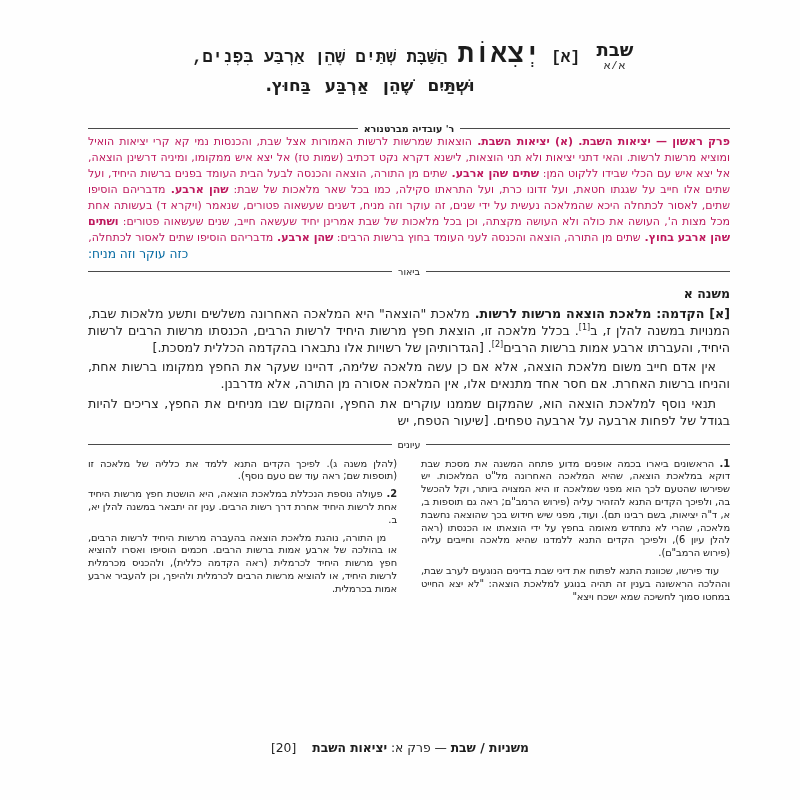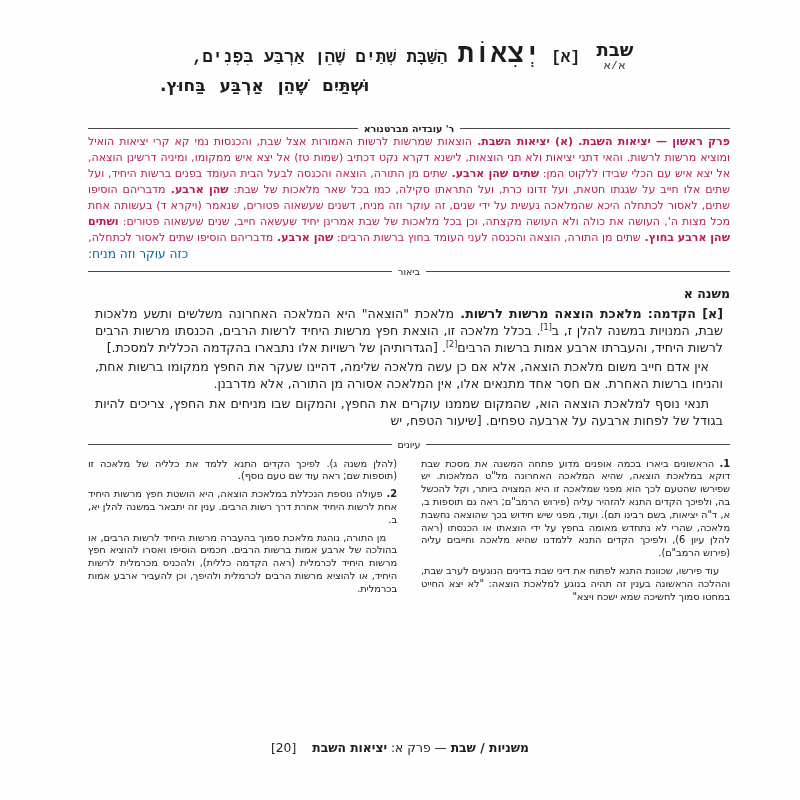--- a/index.html
+++ b/index.html
@@ -13,40 +13,40 @@
   
   .masechet-tab{position:absolute;left:585px;top:40px;width:60px;text-align:center;direction:rtl;}
   .masechet-name{font-weight:bold;font-size:18px;line-height:20px;}
   .daf-ref{font-size:10.5px;line-height:13px;letter-spacing:1px;color:#2a2a2a;font-family:Liberation Mono, monospace;}
 
   
   .mishnah{margin:42px 150px 0 72px;font-weight:bold;font-size:17px;line-height:27px;direction:rtl;}
   .m-line1{white-space:nowrap;font-family:Liberation Mono, monospace;}
   .m-marker{font-size:16px;}
   .m-big{font-size:27px;letter-spacing:.5px;}
-  .m-line2{text-align:left;word-spacing:8px;}
+  .m-line2{text-align:center;word-spacing:8px;}
 
   
   .divider{display:flex;align-items:center;direction:rtl;}
   .divider .rule{flex:1;height:0;border-top:1px solid #4a4a4a;}
   .divider .lbl{padding:0 6px;font-size:9.5px;white-space:nowrap;color:#1d1d1d;}
   .divider .lbl.bld{font-weight:bold;}
   .div-bart{margin-top:24px;}
   .div-beur{margin-top:4px;align-items:center;}
   .div-iyun{margin-top:6px;}
 
   
   .bartenura{margin-top:0;font-size:11px;line-height:16px;text-align:justify;color:#be185d;max-height:164px;overflow:hidden;}
   .bart-close{font-size:12.2px;line-height:16px;text-align:left;color:#0369a1;}
   .b{font-weight:bold;}
 
   
   .msh-hdr{text-align:right;font-weight:bold;font-size:12.5px;margin:9px 0 5px;}
   .beur{max-height:158px;overflow:hidden;}
-  .beur p{margin:0 7px 3px;font-size:12.6px;line-height:16.8px;text-align:justify;}
+  .beur p{margin:0 0 3px;font-size:12.6px;line-height:16.8px;text-align:justify;}
   .beur p.ind{text-indent:14px;}
   sup{font-size:8px;line-height:0;}
 
   
   .iyunim-cols{display:flex;gap:24px;margin-top:8px;max-height:204px;overflow:hidden;direction:rtl;}
   .col{flex:1;min-width:0;}
   .col p{margin:0 0 5px;font-size:9.9px;line-height:12.8px;text-align:justify;letter-spacing:-.1px;color:#222;}
   .col p.ind{text-indent:11px;}
 
   
@@ -101,21 +101,21 @@
     </div>
 
     <div class="iyunim-cols">
       <div class="col">
         <p><span class="b">1. </span><span>הראשונים ביארו בכמה אופנים מדוע פתחה המשנה את מסכת שבת דוקא במלאכת הוצאה, שהיא המלאכה האחרונה מל"ט המלאכות. יש שפירשו שהטעם לכך הוא מפני שמלאכה זו היא המצויה ביותר, וקל להכשל בה, ולפיכך הקדים התנא להזהיר עליה (פירוש הרמב"ם; ראה גם תוספות ב, א, ד"ה יציאות, בשם רבינו תם). ועוד, מפני שיש חידוש בכך שהוצאה נחשבת מלאכה, שהרי לא נתחדש מאומה בחפץ על ידי הוצאתו או הכנסתו (ראה להלן עיון 6), ולפיכך הקדים התנא ללמדנו שהיא מלאכה וחייבים עליה (פירוש הרמב"ם).</span></p>
         <p class="ind">עוד פירשו, שכוונת התנא לפתוח את דיני שבת בדינים הנוגעים לערב שבת, וההלכה הראשונה בענין זה תהיה בנוגע למלאכת הוצאה: "לא יצא החייט במחטו סמוך לחשיכה שמא ישכח ויצא"</p>
       </div>
       <div class="col">
         <p>(להלן משנה ג). לפיכך הקדים התנא ללמד את כלליה של מלאכה זו (תוספות שם; ראה עוד שם טעם נוסף).</p>
         <p><span class="b">2. </span><span>פעולה נוספת הנכללת במלאכת הוצאה, היא הושטת חפץ מרשות היחיד אחת לרשות היחיד אחרת דרך רשות הרבים. ענין זה יתבאר במשנה להלן יא, ב.</span></p>
-        <p class="ind">מן התורה, נוהגת מלאכת סמוך בהעברה מרשות היחיד לרשות הרבים, או בהולכה של ארבע אמות ברשות הרבים. חכמים הוסיפו ואסרו להוציא חפץ מרשות היחיד לכרמלית (ראה הקדמה כללית), ולהכניס מכרמלית לרשות היחיד, או להוציא מרשות הרבים לכרמלית ולהיפך, וכן להעביר ארבע אמות בכרמלית.</p>
+        <p class="ind">מן התורה, נוהגת מלאכת הוצאה בהעברה מרשות היחיד לרשות הרבים, או בהולכה של ארבע אמות ברשות הרבים. חכמים הוסיפו ואסרו להוציא חפץ מרשות היחיד לכרמלית (ראה הקדמה כללית), ולהכניס מכרמלית לרשות היחיד, או להוציא מרשות הרבים לכרמלית ולהיפך, וכן להעביר ארבע אמות בכרמלית.</p>
       </div>
     </div>
 
   </div>
 
   <div class="footer">
     <span class="ftitle"><span class="b">משניות / שבת</span> <span>— פרק א:</span> <span class="b">יציאות השבת</span></span>
     <span class="pgnum">[20]</span>
   </div>
 

